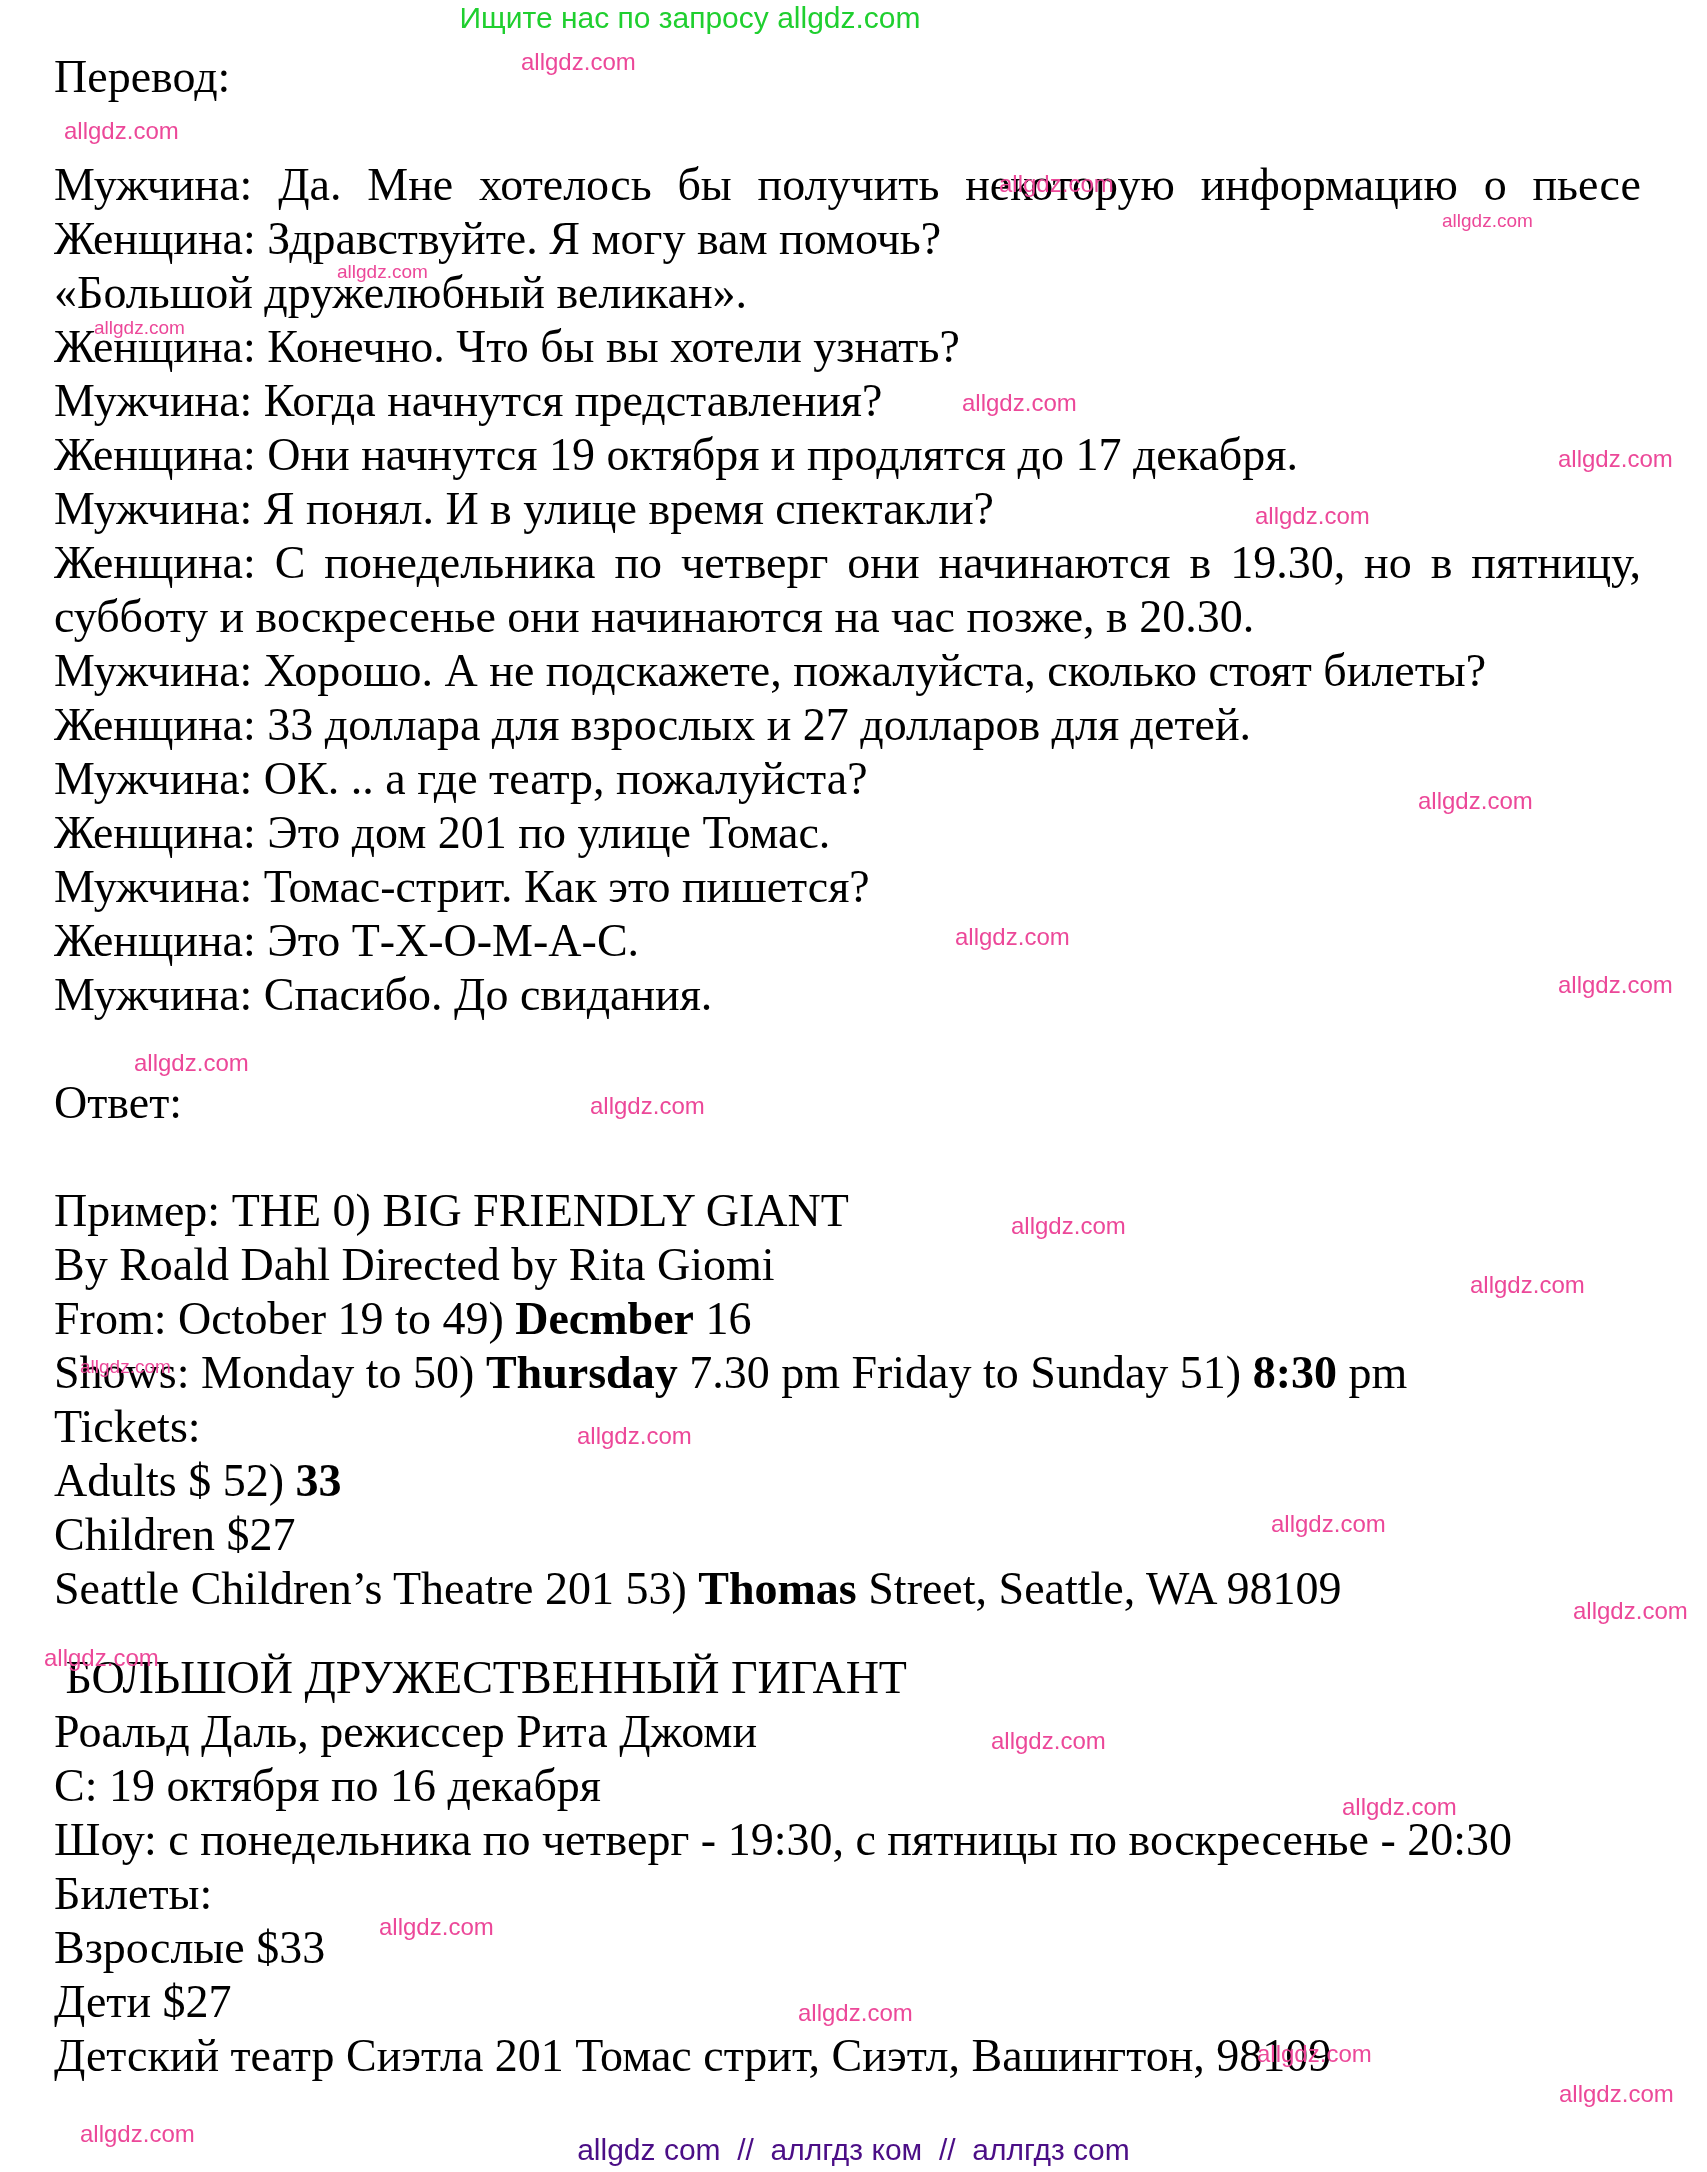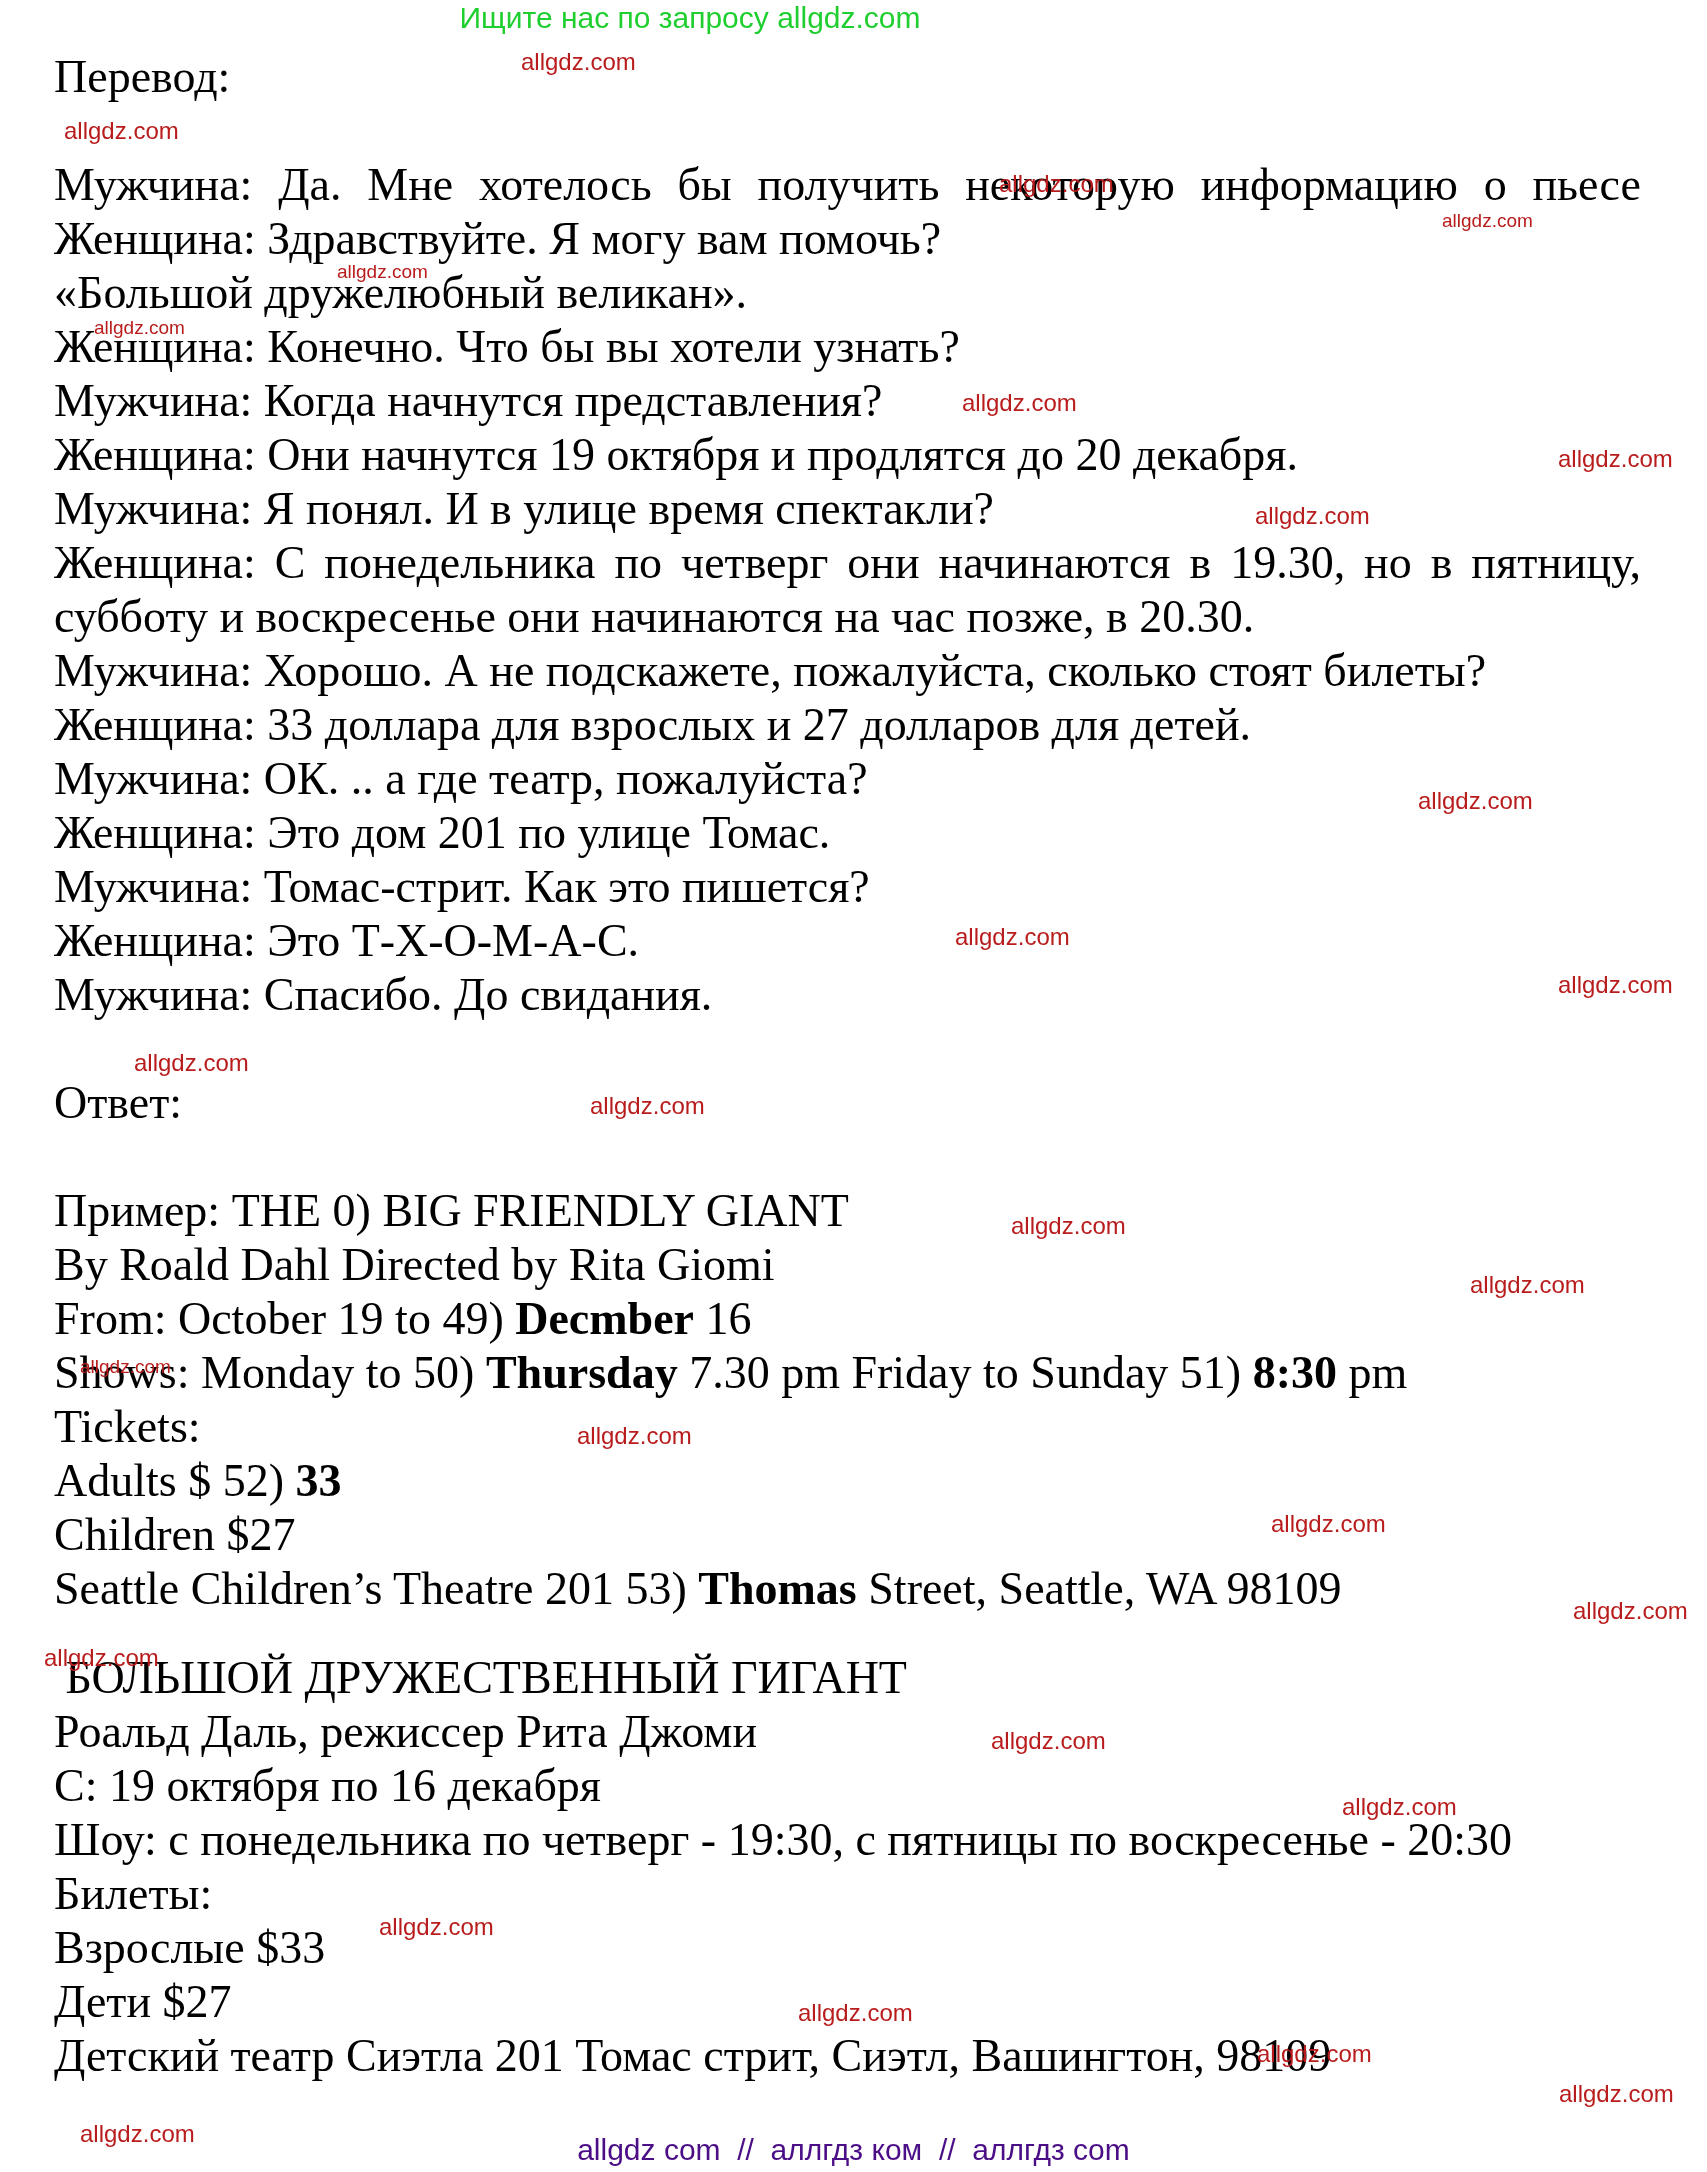--- a/index.html
+++ b/index.html
@@ -4,37 +4,37 @@
 <style>
   html,body{margin:0;padding:0;background:#fff;}
   body{width:1707px;height:2172px;position:relative;overflow:hidden;}
   .header{position:absolute;top:0;left:0;width:1380px;text-align:center;color:#1fcf2f;font-family:"Liberation Sans",sans-serif;font-size:30px;line-height:35px;}
   .footer{position:absolute;top:2132px;left:0;width:1707px;text-align:center;color:#4b0e86;font-family:"Liberation Sans",sans-serif;font-size:30px;line-height:35px;white-space:pre;}
   .content{position:absolute;left:42px;top:50px;width:1599px;font-family:"Liberation Serif",serif;font-size:46px;color:#000;margin-left:12px;}
   .line{line-height:54px;white-space:pre-wrap;}
   .gap{height:54px;}
   .justify{text-align:justify;text-align-last:justify;width:1587px;}
   b{font-weight:bold;}
-  .wm{position:absolute;font-family:"Liberation Sans",sans-serif;font-size:24px;color:#b91c1c;white-space:nowrap;}
+  .wm{position:absolute;font-family:"Liberation Sans",sans-serif;font-size:24px;color:#ec4899;white-space:nowrap;}
   .wm.small{font-size:19px;}
 </style>
 </head>
 <body>
 
 <div class="header">Ищите нас по запросу allgdz.com</div>
 
 <div class="content">
   <div class="line">Перевод:</div>
   <div class="gap"></div>
   <div class="line justify">Мужчина: Да. Мне хотелось бы получить некоторую информацию о пьесе</div>
   <div class="line">Женщина: Здравствуйте. Я могу вам помочь?</div>
   <div class="line">«Большой дружелюбный великан».</div>
   <div class="line">Женщина: Конечно. Что бы вы хотели узнать?</div>
   <div class="line">Мужчина: Когда начнутся представления?</div>
-  <div class="line">Женщина: Они начнутся 19 октября и продлятся до 20 декабря.</div>
+  <div class="line">Женщина: Они начнутся 19 октября и продлятся до 17 декабря.</div>
   <div class="line">Мужчина: Я понял. И в улице время спектакли?</div>
   <div class="line justify">Женщина: С понедельника по четверг они начинаются в 19.30, но в пятницу,</div>
   <div class="line">субботу и воскресенье они начинаются на час позже, в 20.30.</div>
   <div class="line">Мужчина: Хорошо. А не подскажете, пожалуйста, сколько стоят билеты?</div>
   <div class="line">Женщина: 33 доллара для взрослых и 27 долларов для детей.</div>
   <div class="line">Мужчина: ОК. .. а где театр, пожалуйста?</div>
   <div class="line">Женщина: Это дом 201 по улице Томас.</div>
   <div class="line">Мужчина: Томас-стрит. Как это пишется?</div>
   <div class="line">Женщина: Это Т-Х-О-М-А-С.</div>
   <div class="line">Мужчина: Спасибо. До свидания.</div>

